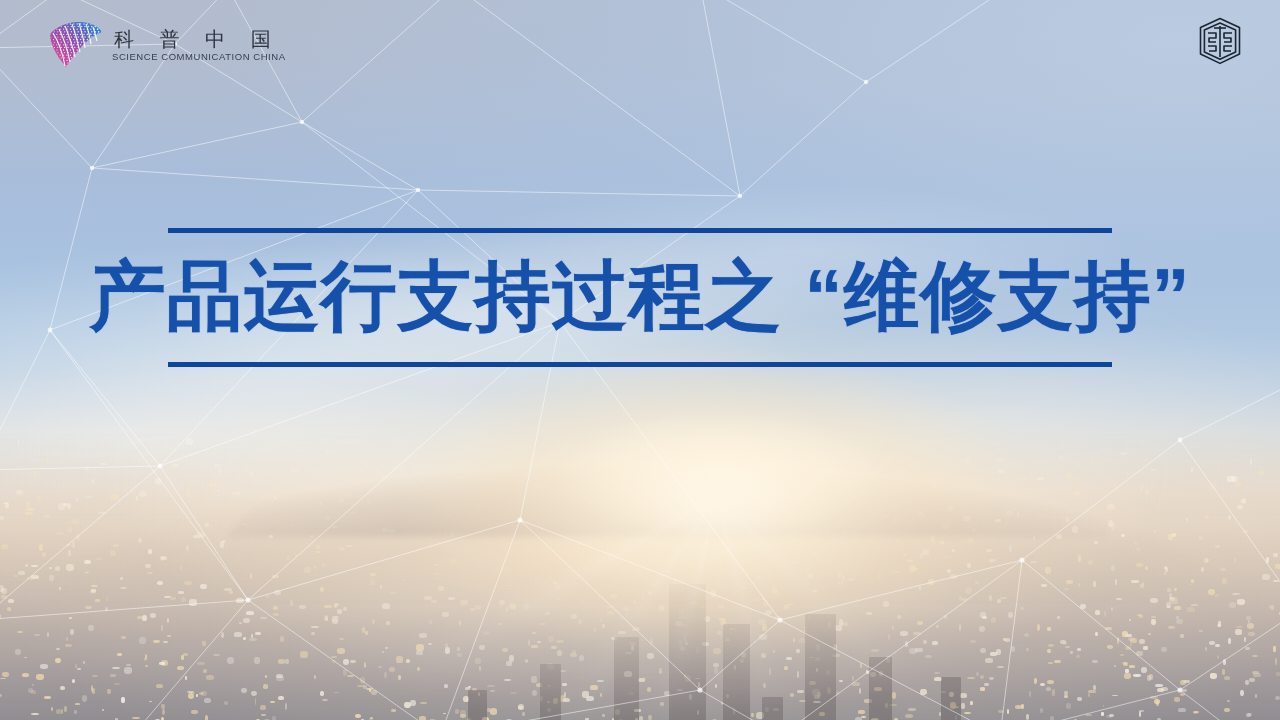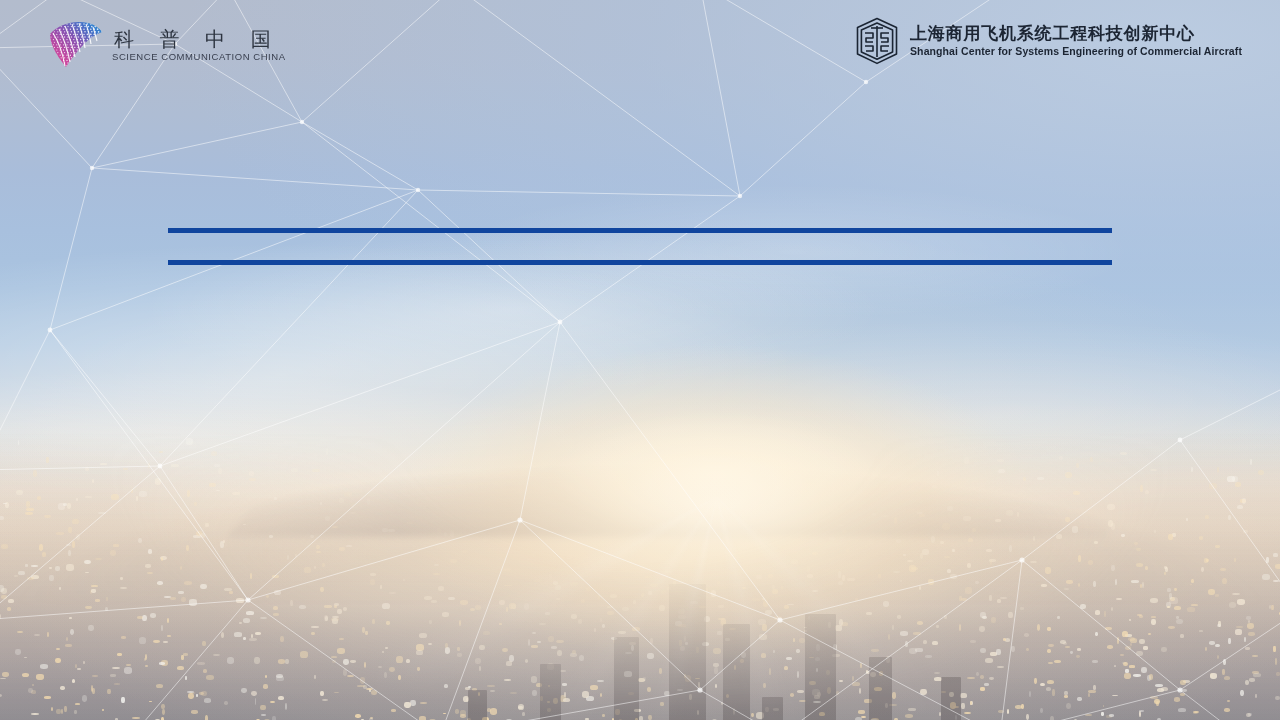--- a/index.html
+++ b/index.html
@@ -1728,25 +1728,22 @@
           <path d="M22 6 L 37.6 13 L 37.6 35 L 22 42.2 L 6.4 35 L 6.4 13 Z"></path>
           <path d="M22 9 L 22 40"></path>
           <path d="M10 16 L 18 16 L 18 21 L 11 21 L 11 25 L 18 25"></path>
           <path d="M10 29 L 18 29 L 18 34 L 11 34"></path>
           <path d="M34 16 L 26 16 L 26 21 L 33 21 L 33 25 L 26 25"></path>
           <path d="M34 29 L 26 29 L 26 34 L 33 34"></path>
           <path d="M16 11 L 28 11"></path>
         </g>
       </svg>
     </span>
-    <span class="sc-text">
-      <span class="sc-cn">上海商用飞机系统工程科技创新中心</span>
-      <span class="sc-en">Shanghai Center for Systems Engineering of Commercial Aircraft</span>
-    </span>
   </div>
 
   <div class="title-block">
     <div class="rule rule-top"></div>
+    <div class="main-title">产品运行支持过程之 “维修支持”</div>
     <div class="rule rule-bottom"></div>
   </div>
 
 
 </div>
 
 </body></html>

